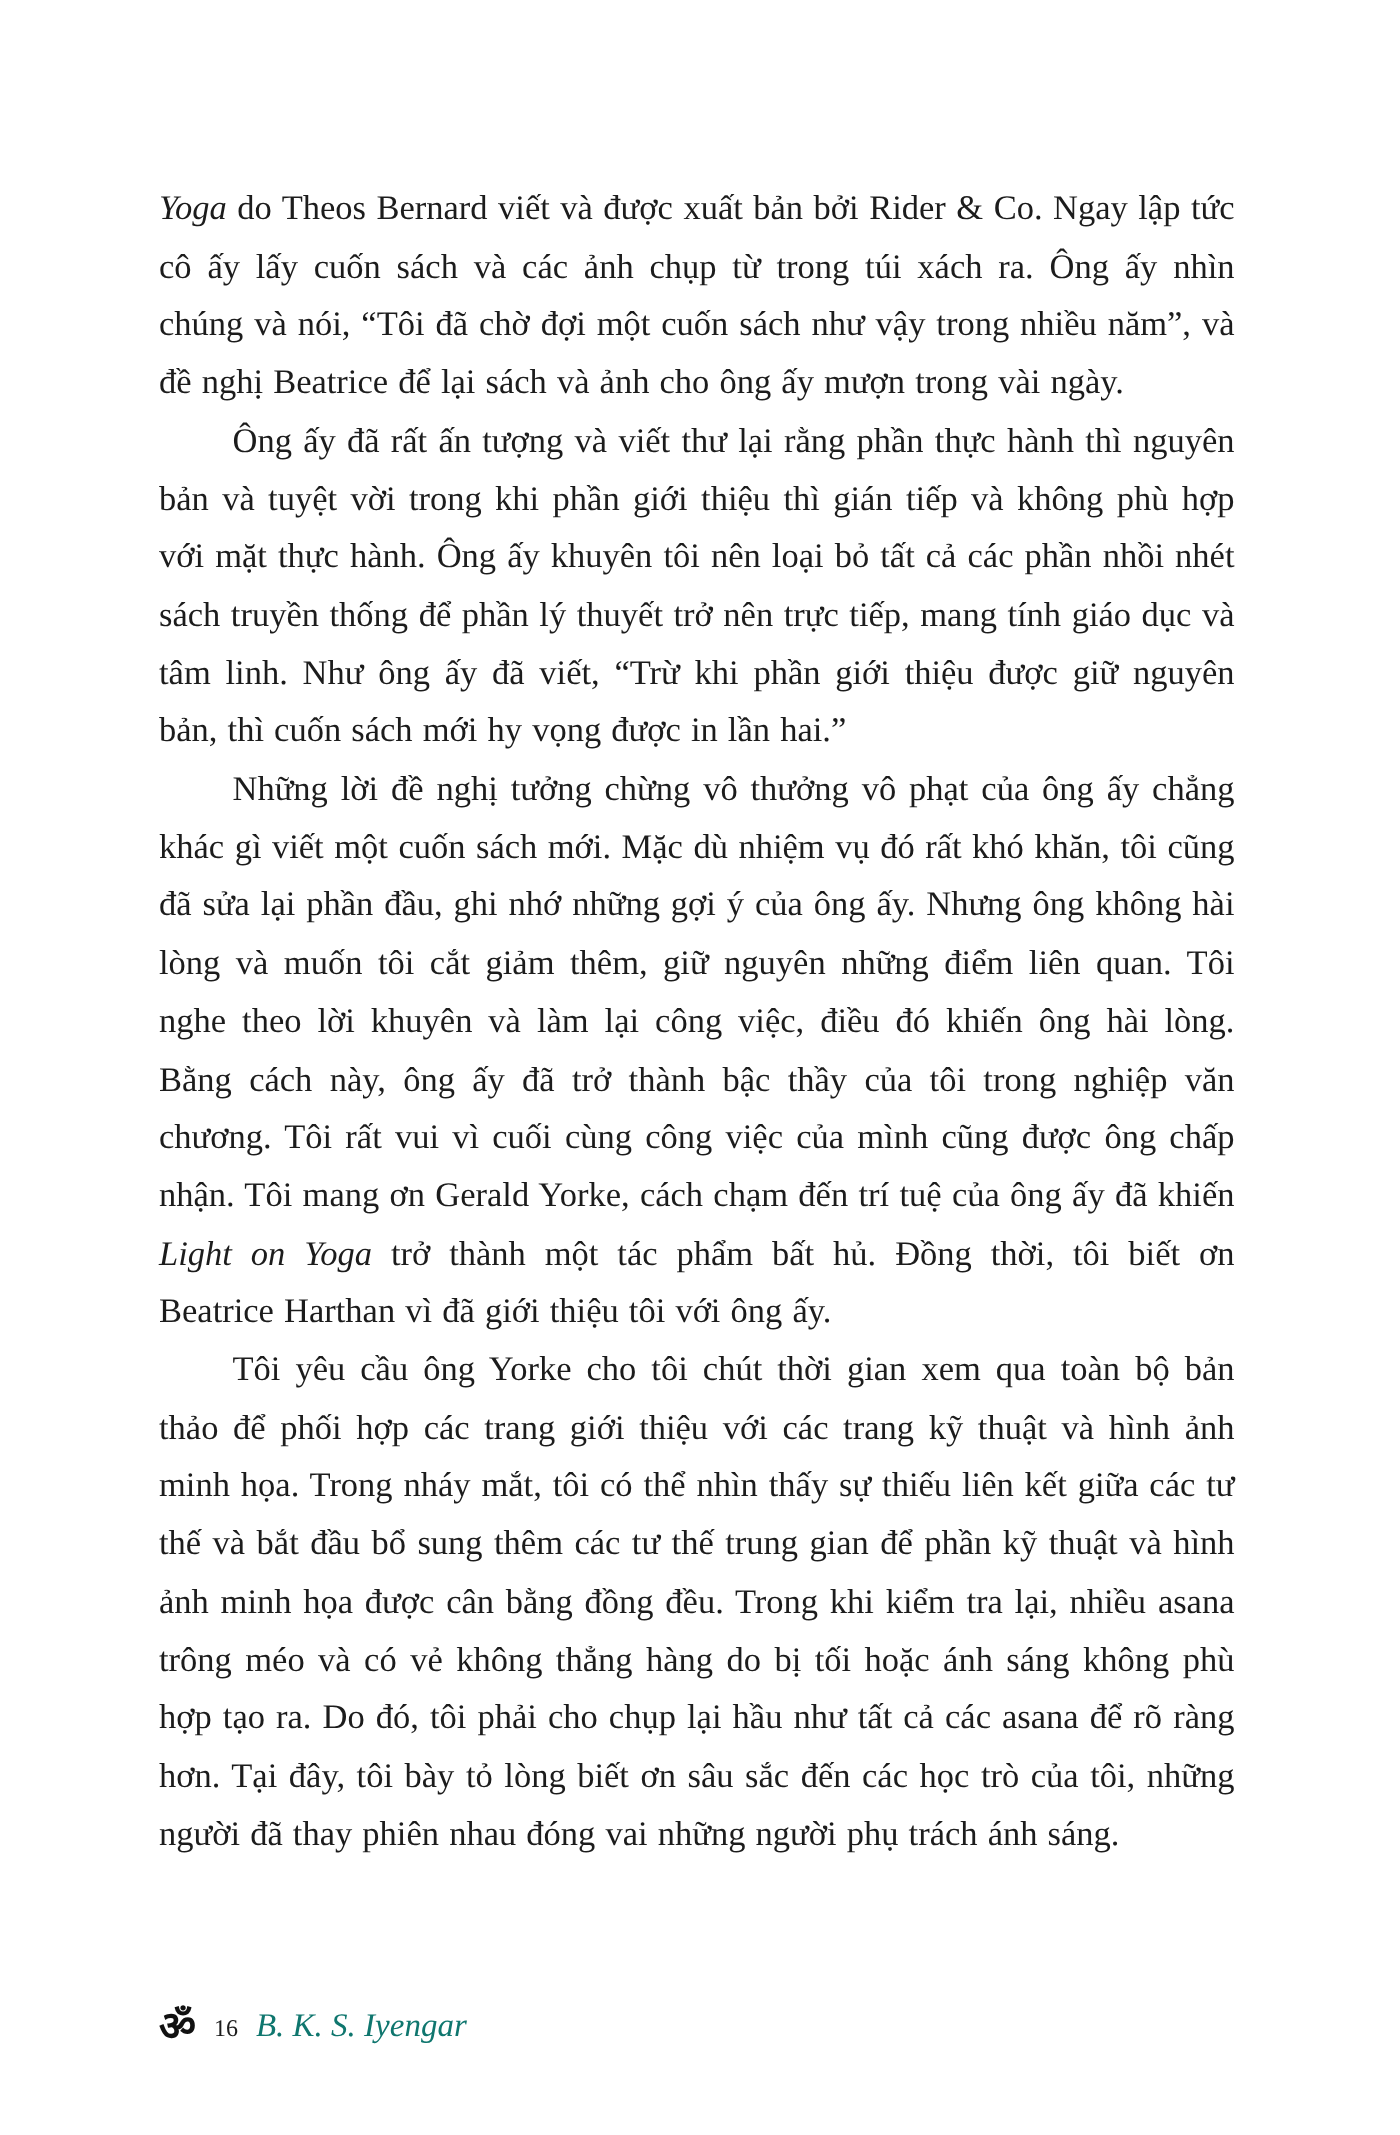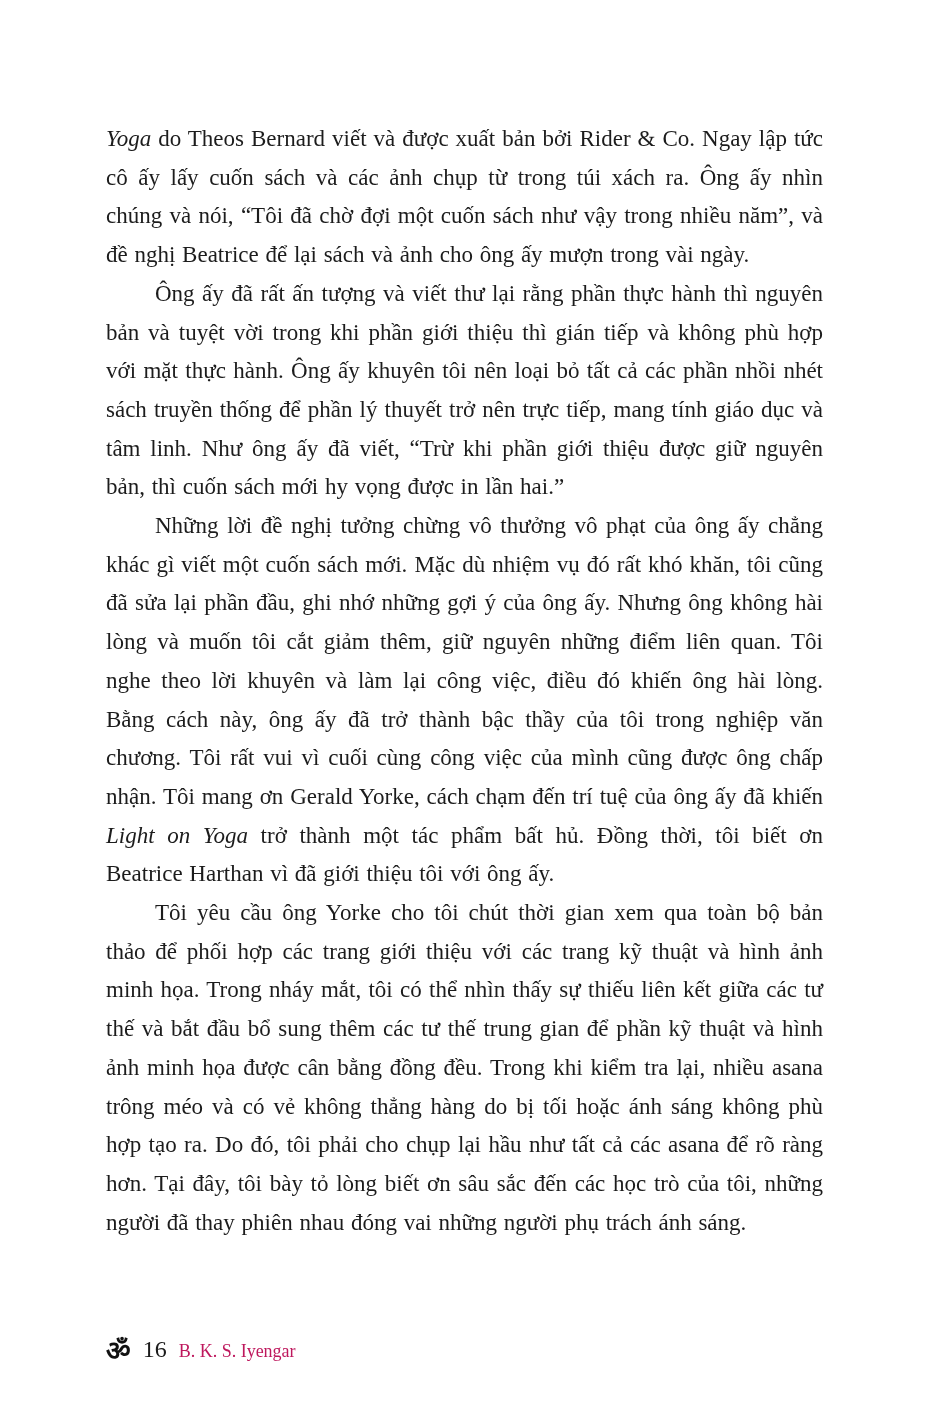--- a/index.html
+++ b/index.html
@@ -52,26 +52,27 @@
     font-size: 21px;
   }
   .om {
     font-size: 27px;
     font-weight: bold;
     color: #111111;
     position: relative;
     top: 3px;
   }
   .pagenum {
-    font-size: 24px;
+    font-size: 16px;
     color: #1c1c1c;
   }
   .author {
-    font-size: 18px;
-    color: #be185d;
+    font-style: italic;
+    font-size: 22px;
+    color: #0f766e;
   }
 </style>
 </head>
 <body>
 
 <div class="book-page">
   <main class="text-block">
     <p class="para no-indent"><em>Yoga</em><span> do Theos Bernard viết và được xuất bản bởi Rider &amp; Co. Ngay lập tức cô ấy lấy cuốn sách và các ảnh chụp từ trong túi xách ra. Ông ấy nhìn chúng và nói, “Tôi đã chờ đợi một cuốn sách như vậy trong nhiều năm”, và đề nghị Beatrice để lại sách và ảnh cho ông ấy mượn trong vài ngày.</span></p>
     <p class="para"><span>Ông ấy đã rất ấn tượng và viết thư lại rằng phần thực hành thì nguyên bản và tuyệt vời trong khi phần giới thiệu thì gián tiếp và không phù hợp với mặt thực hành. Ông ấy khuyên tôi nên loại bỏ tất cả các phần nhồi nhét sách truyền thống để phần lý thuyết trở nên trực tiếp, mang tính giáo dục và tâm linh. Như ông ấy đã viết, “Trừ khi phần giới thiệu được giữ nguyên bản, thì cuốn sách mới hy vọng được in lần hai.”</span></p>
     <p class="para"><span>Những lời đề nghị tưởng chừng vô thưởng vô phạt của ông ấy chẳng khác gì viết một cuốn sách mới. Mặc dù nhiệm vụ đó rất khó khăn, tôi cũng đã sửa lại phần đầu, ghi nhớ những gợi ý của ông ấy. Nhưng ông không hài lòng và muốn tôi cắt giảm thêm, giữ nguyên những điểm liên quan. Tôi nghe theo lời khuyên và làm lại công việc, điều đó khiến ông hài lòng. Bằng cách này, ông ấy đã trở thành bậc thầy của tôi trong nghiệp văn chương. Tôi rất vui vì cuối cùng công việc của mình cũng được ông chấp nhận. Tôi mang ơn Gerald Yorke, cách chạm đến trí tuệ của ông ấy đã khiến </span><em>Light on Yoga</em><span> trở thành một tác phẩm bất hủ. Đồng thời, tôi biết ơn Beatrice Harthan vì đã giới thiệu tôi với ông ấy.</span></p>

